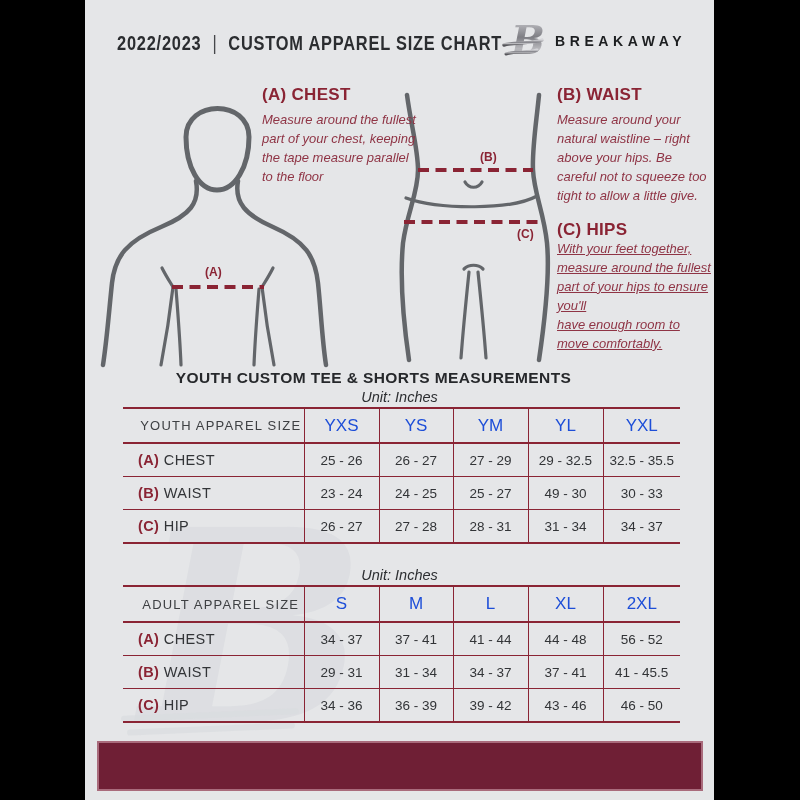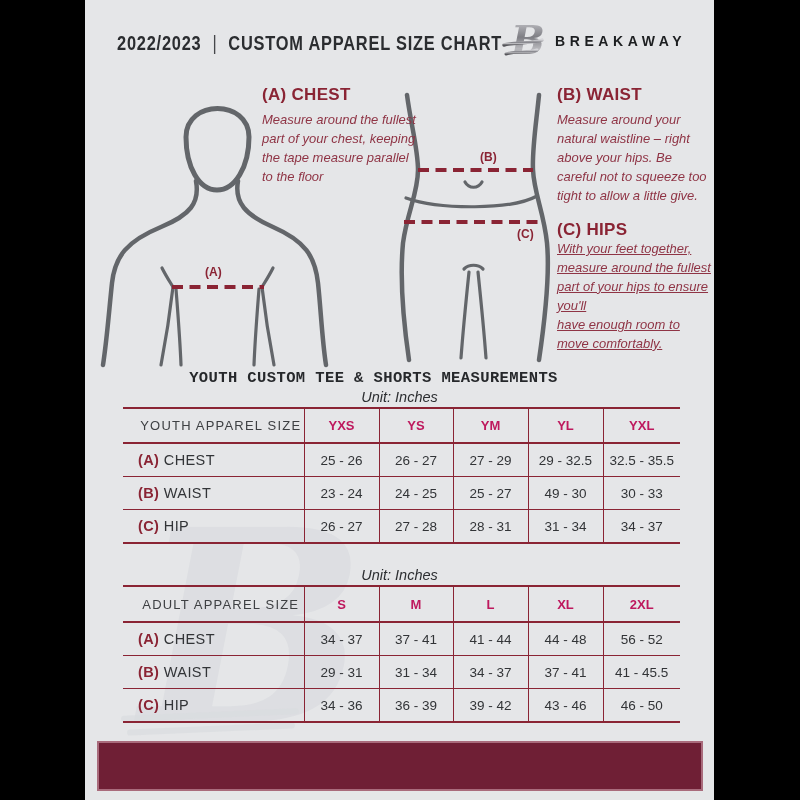--- a/index.html
+++ b/index.html
@@ -36,33 +36,33 @@
   
   .g-head{position:absolute;font-weight:bold;font-size:17px;letter-spacing:.3px;
     color:var(--maroon,#8a2434);z-index:1;}
   .g-body{position:absolute;font-style:italic;font-size:13px;line-height:1.46;
     color:var(--maroon-soft,#8f3445);z-index:1;}
   .gh-a{left:177px;top:85px;}  .gb-a{left:177px;top:111px;width:160px;}
   .gh-b{left:472px;top:85px;}  .gb-b{left:472px;top:111px;width:154px;}
   .gh-c{left:472px;top:220px;} .gb-c{left:472px;top:240px;width:154px;white-space:pre-line;text-decoration:underline;}
   
   .sec-title{position:absolute;left:0;width:577px;text-align:center;font-weight:bold;
-    font-size:15.5px;letter-spacing:.4px;color:#26282b;z-index:1;font-family:Liberation Mono, monospace;}
+    font-size:15.5px;letter-spacing:.4px;color:#26282b;z-index:1;}
   .sec-unit{position:absolute;left:0;width:629px;text-align:center;font-style:italic;
     font-weight:500;font-size:14.5px;color:#2c2e31;z-index:1;}
   .t-youth{top:369px;} .u-youth{top:389px;}
   .t-adult{top:547px;} .u-adult{top:567px;}
   table.size-table{position:absolute;left:38px;width:557px;table-layout:fixed;
     border-collapse:collapse;z-index:1;background:transparent;
     border-top:2px solid var(--maroon,#8a2434);border-bottom:2px solid var(--maroon,#8a2434);}
   .youth{top:407px;} .adult{top:585px;}
   .size-table th,.size-table td{padding:0;text-align:center;vertical-align:middle;
     border-left:1.5px solid var(--maroon,#8a2434);}
   .size-table th:first-child,.size-table td:first-child{border-left:none;}
-  .size-table thead th{height:33px;font-weight:bold;font-size:13px;color:#be185d;}
+  .size-table thead th{height:33px;font-weight:normal;font-size:17px;color:#1d4ed8;}
   .adult thead th{height:34px;}
   .size-table thead th.lbl{font-weight:400;font-size:13px;letter-spacing:1.2px;
     color:#3e4043;text-align:center;padding-left:15px;}
   .size-table thead tr{border-bottom:2px solid var(--maroon,#8a2434);}
   .size-table tbody tr{border-bottom:1.5px solid var(--maroon,#8a2434);}
   .size-table tbody tr:last-child{border-bottom:none;}
   .size-table tbody td{height:32px;font-size:13.5px;color:#323437;}
   .size-table tbody td.lbl{text-align:left;padding-left:15px;font-size:14.5px;
     letter-spacing:.4px;color:#323437;}
   .size-table tbody td.lbl b{color:var(--maroon,#8a2434);font-weight:bold;}

